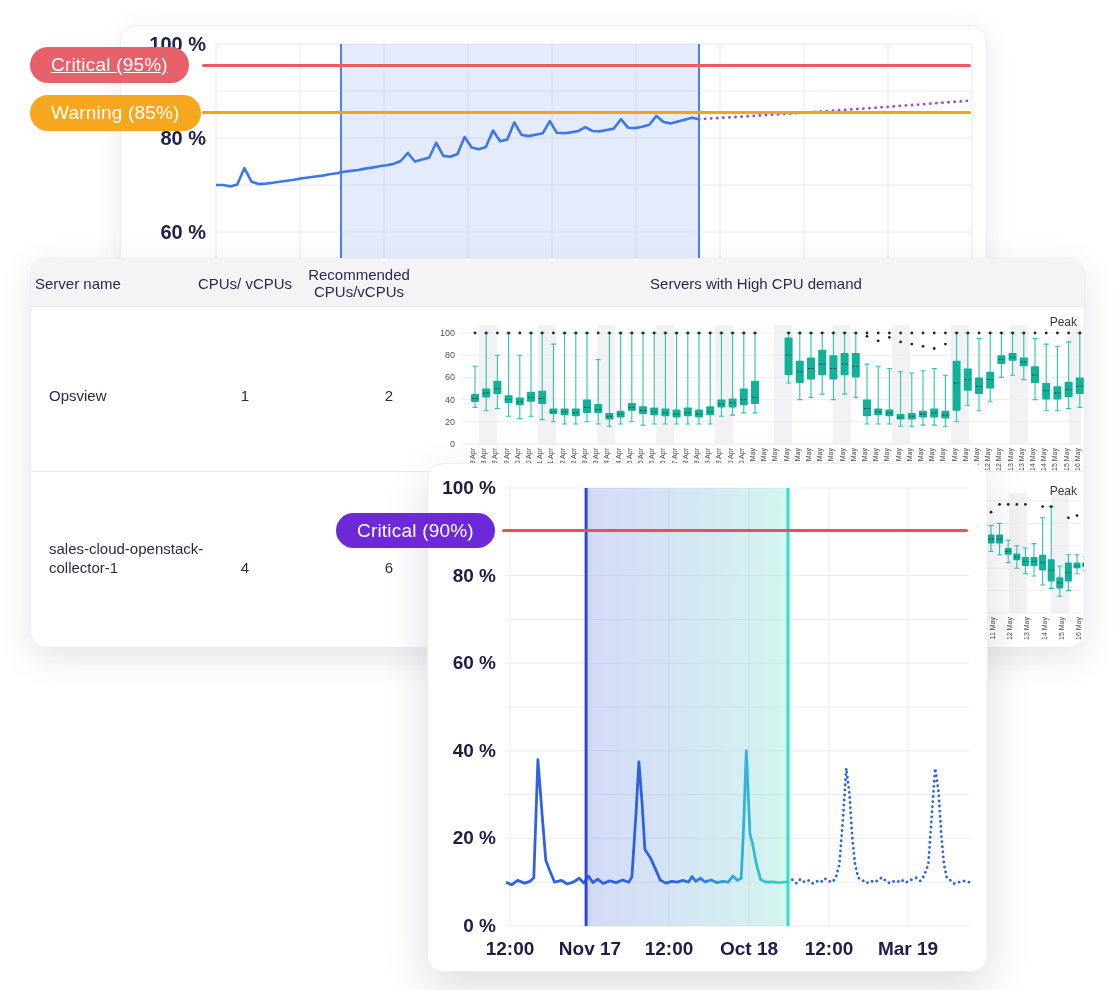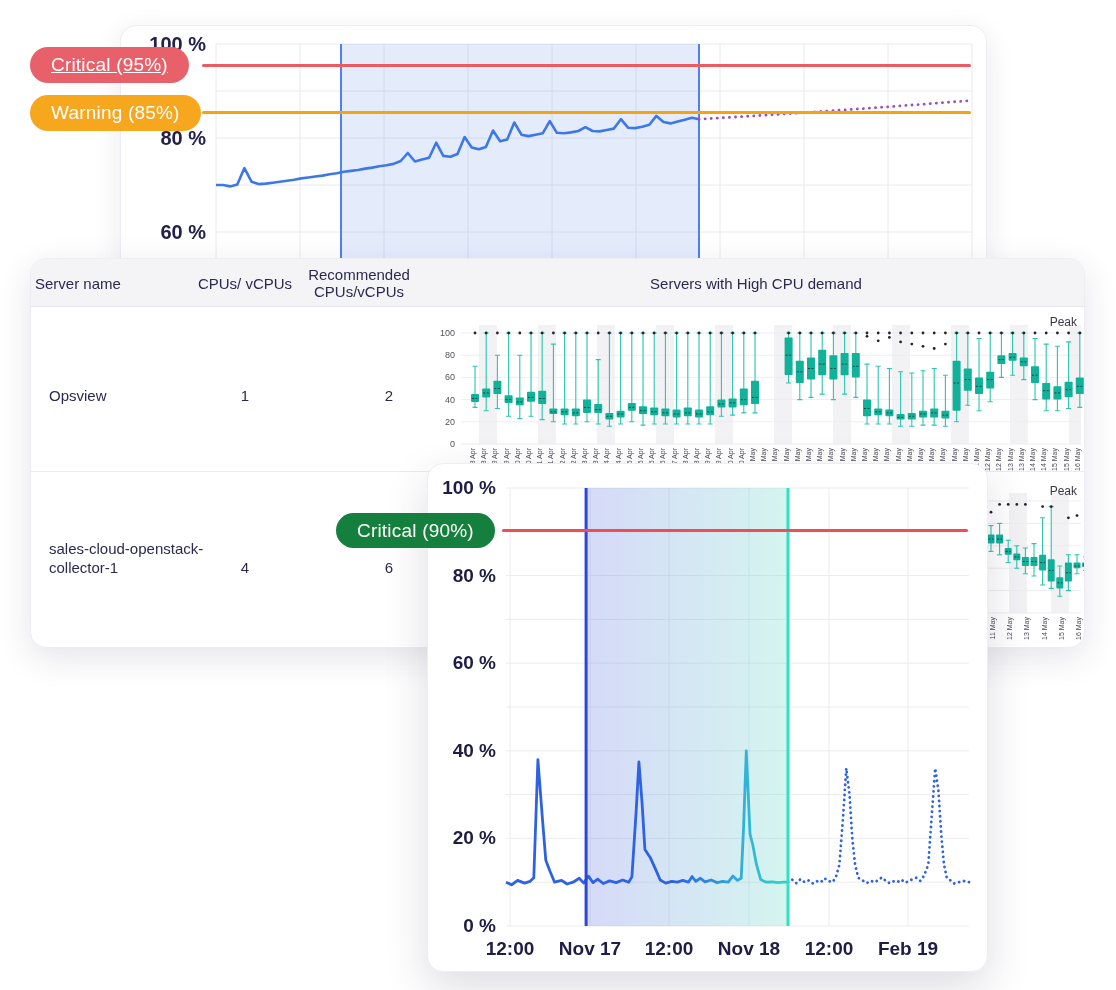--- a/index.html
+++ b/index.html
@@ -622,26 +622,26 @@
       </svg>
     <div class="byl" style="top:13px;">100 %</div>
     <div class="byl" style="top:101px;">80 %</div>
     <div class="byl" style="top:188px;">60 %</div>
     <div class="byl" style="top:276px;">40 %</div>
     <div class="byl" style="top:363px;">20 %</div>
     <div class="byl" style="top:451px;">0 %</div>
     <div class="bxl" style="left:37px;">12:00</div>
     <div class="bxl" style="left:117px;">Nov 17</div>
     <div class="bxl" style="left:196px;">12:00</div>
-    <div class="bxl" style="left:276px;">Nov 18</div>
+    <div class="bxl" style="left:276px;">Oct 18</div>
     <div class="bxl" style="left:356px;">12:00</div>
-    <div class="bxl" style="left:435px;">Feb 19</div>
+    <div class="bxl" style="left:435px;">Mar 19</div>
   </section>
 
   <div id="thrCrit" class="thr" style="left: 202px; top: 64px; width: 769px; z-index: 2; background: rgb(237, 91, 98);"></div>
   <div id="thrWarn" class="thr" style="left: 202px; top: 111px; width: 769px; z-index: 2; background: rgb(244, 163, 19);"></div>
   <div id="thrCrit2" class="thr" style="left: 502px; top: 529px; width: 466px; z-index: 4; background: rgb(236, 79, 88);"></div>
 
   <div id="b1" class="pill" style="left: 30px; top: 47px; background: rgb(232, 96, 106); text-decoration: underline;">Critical (95%)</div>
   <div id="b2" class="pill" style="left: 30px; top: 95px; background: rgb(246, 167, 30);">Warning (85%)</div>
-  <div id="b3" class="pill" style="left: 336px; top: 513px; height: 35px; line-height: 35px; background: #15803d;">Critical (90%)</div>
+  <div id="b3" class="pill" style="left: 336px; top: 513px; height: 35px; line-height: 35px; background: #6d28d9;">Critical (90%)</div>
 
 </div>
 
 </body></html>

